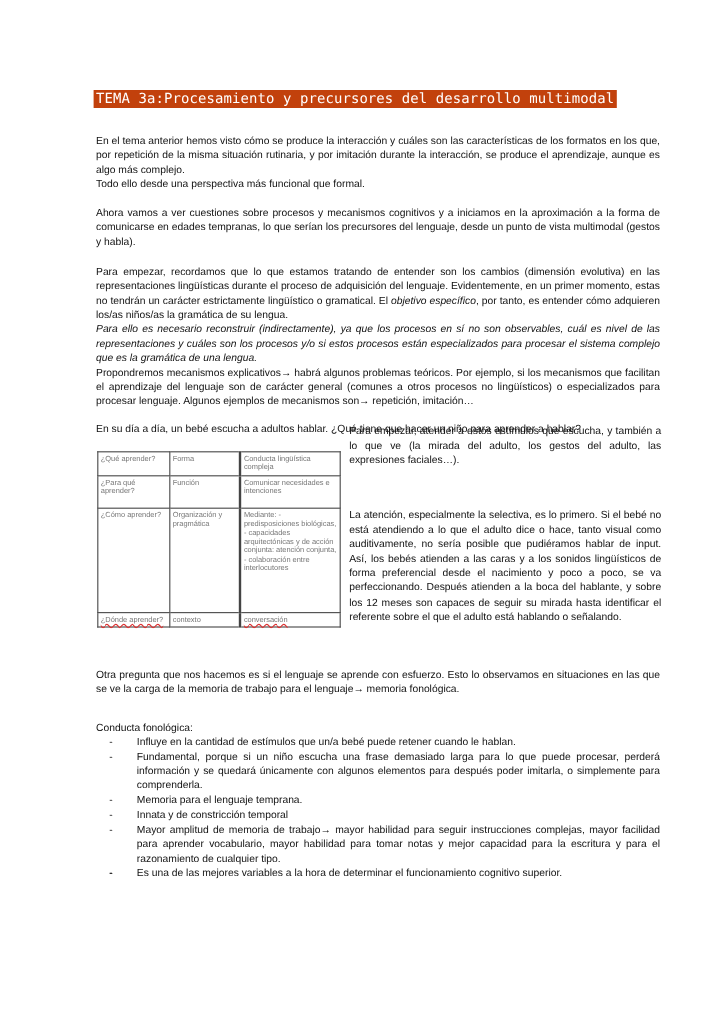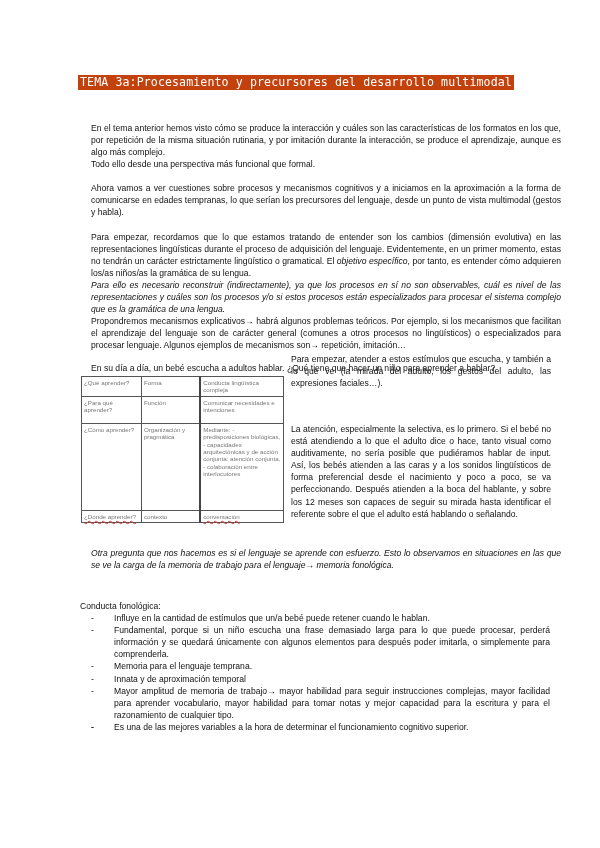--- a/index.html
+++ b/index.html
@@ -3,21 +3,21 @@
 <meta charset="utf-8">
 <style>
   html, body { margin:0; padding:0; background:#ffffff; }
   body { width:600px; height:848px; position:relative; overflow:hidden;
          font-family:"Liberation Sans", sans-serif; color:#111; }
   .page { position:absolute; left:0; top:0; width:600px; height:848px; background:#fff; }
   .title { position:absolute; left:78px; top:75px; height:15px; padding:0 2px;
            background:#c2410c; color:#fff; font-family:"DejaVu Sans Mono", monospace;
            font-size:11.6px; line-height:15px; white-space:nowrap; letter-spacing:0.1px; }
   .p { position:absolute; left:80px; width:470px; font-size:8.6px; line-height:12.1px;
-       text-align:justify; margin:11px; }
+       text-align:justify; margin:0; }
   .p .line { display:block; }
   .p em { font-style:italic; }
   .tbl { position:absolute; left:81px; top:376px; width:203px; border-collapse:collapse;
          font-size:6.2px; line-height:7.4px; color:#777; }
   .tbl td { border:1px solid #555; vertical-align:top; padding:2px 2px; }
   .tbl td.c1 { width:56px; }
   .tbl td.c2 { width:54px; }
   .tbl td.c3 { width:79px; border-left:2px solid #444; }
   .tbl .red { text-decoration: underline wavy #d33; text-decoration-thickness:0.5px; }
   .right { position:absolute; left:291px; width:260px; font-size:8.6px; line-height:12.1px;
@@ -73,28 +73,28 @@
       <td class="c1"><span class="red">¿Dónde aprender?</span></td>
       <td class="c2">contexto</td>
       <td class="c3"><span class="red">conversación</span></td>
     </tr>
   </tbody>
     </table>
 
   <p class="right" style="top:353px;">Para empezar, atender a estos estímulos que escucha, y también a lo que ve (la mirada del adulto, los gestos del adulto, las expresiones faciales…).</p>
   <p class="right" style="top:423px;">La atención, especialmente la selectiva, es lo primero. Si el bebé no está atendiendo a lo que el adulto dice o hace, tanto visual como auditivamente, no sería posible que pudiéramos hablar de input. Así, los bebés atienden a las caras y a los sonidos lingüísticos de forma preferencial desde el nacimiento y poco a poco, se va perfeccionando. Después atienden a la boca del hablante, y sobre los 12 meses son capaces de seguir su mirada hasta identificar el referente sobre el que el adulto está hablando o señalando.</p>
 
-  <p class="p" style="top:536px;font-style:italic;">Otra pregunta que nos hacemos es si el lenguaje se aprende con esfuerzo. Esto lo observamos en situaciones en las que se ve la carga de la memoria de trabajo para el lenguaje→ memoria fonológica.</p>
+  <p class="p" style="top:556px;">Otra pregunta que nos hacemos es si el lenguaje se aprende con esfuerzo. Esto lo observamos en situaciones en las que se ve la carga de la memoria de trabajo para el lenguaje→ memoria fonológica.</p>
 
   <div class="list">
     <p class="hdr">Conducta fonológica:</p>
     <ul>
       <li><span class="dash">-</span><span>Influye en la cantidad de estímulos que un/a bebé puede retener cuando le hablan.</span></li>
       <li><span class="dash">-</span><span>Fundamental, porque si un niño escucha una frase demasiado larga para lo que puede procesar, perderá información y se quedará únicamente con algunos elementos para después poder imitarla, o simplemente para comprenderla.</span></li>
       <li><span class="dash">-</span><span>Memoria para el lenguaje temprana.</span></li>
-      <li><span class="dash">-</span><span>Innata y de aproximación temporal</span></li>
+      <li><span class="dash">-</span><span>Innata y de constricción temporal</span></li>
       <li><span class="dash">-</span><span>Mayor amplitud de memoria de trabajo→ mayor habilidad para seguir instrucciones complejas, mayor facilidad para aprender vocabulario, mayor habilidad para tomar notas y mejor capacidad para la escritura y para el razonamiento de cualquier tipo.</span></li>
       <li><span class="dash">-</span></li>
       <li><span class="dash">-</span><span>Es una de las mejores variables a la hora de determinar el funcionamiento cognitivo superior.</span></li>
     </ul>
   </div>
 
 </div>
 
 </body></html>

